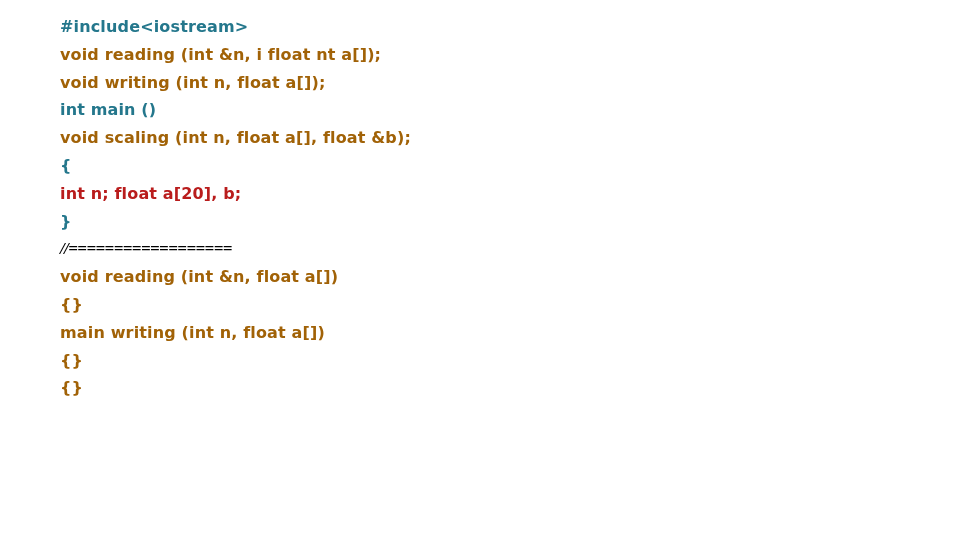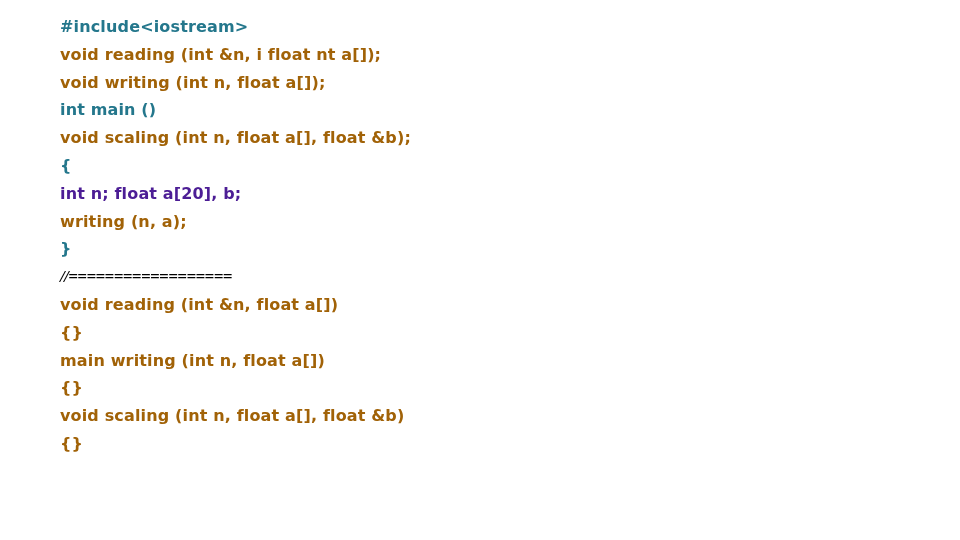--- a/index.html
+++ b/index.html
@@ -37,21 +37,21 @@
     line-height: 27.8px;
     height: 27.8px;
     white-space: pre;
     letter-spacing: 0.15px;
     -webkit-font-smoothing: antialiased;
   }
 
   
   .c-teal   { color: #24778c; }
   .c-maroon { color: #a16207; }
-  .c-green  { color: #4c1d95; }
+  .c-green  { color: #b91c1c; }
 
   
   .divider {
     font-family: "Liberation Serif", "DejaVu Serif", serif;
     font-style: italic;
     font-weight: bold;
     font-size: 17px;
     letter-spacing: -0.6px;
     line-height: 27.8px;
     height: 27.8px;
@@ -65,24 +65,22 @@
 <div id="slide">
   <div id="code-block">
 
     <div class="code-line c-teal">#include&lt;iostream&gt;</div>
     <div class="code-line c-maroon">void reading (int &amp;n, i float nt a[]);</div>
     <div class="code-line c-maroon">void writing (int n, float a[]);</div>
     <div class="code-line c-teal">int main ()</div>
     <div class="code-line c-maroon">void scaling (int n, float a[], float &amp;b);</div>
     <div class="code-line c-teal">{</div>
     <div class="code-line c-green">int n; float a[20], b;</div>
-    <div class="code-line c-maroon">writing (n, a);</div>
     <div class="code-line c-teal">}</div>
     <div class="divider">//==================</div>
     <div class="code-line c-maroon">void reading (int &amp;n, float a[])</div>
     <div class="code-line c-maroon">{}</div>
     <div class="code-line c-maroon">main writing (int n, float a[])</div>
     <div class="code-line c-maroon">{}</div>
-    <div class="code-line c-maroon">void scaling (int n, float a[], float &amp;b)</div>
     <div class="code-line c-maroon">{}</div>
 
   </div>
 </div>
 
 </body></html>

